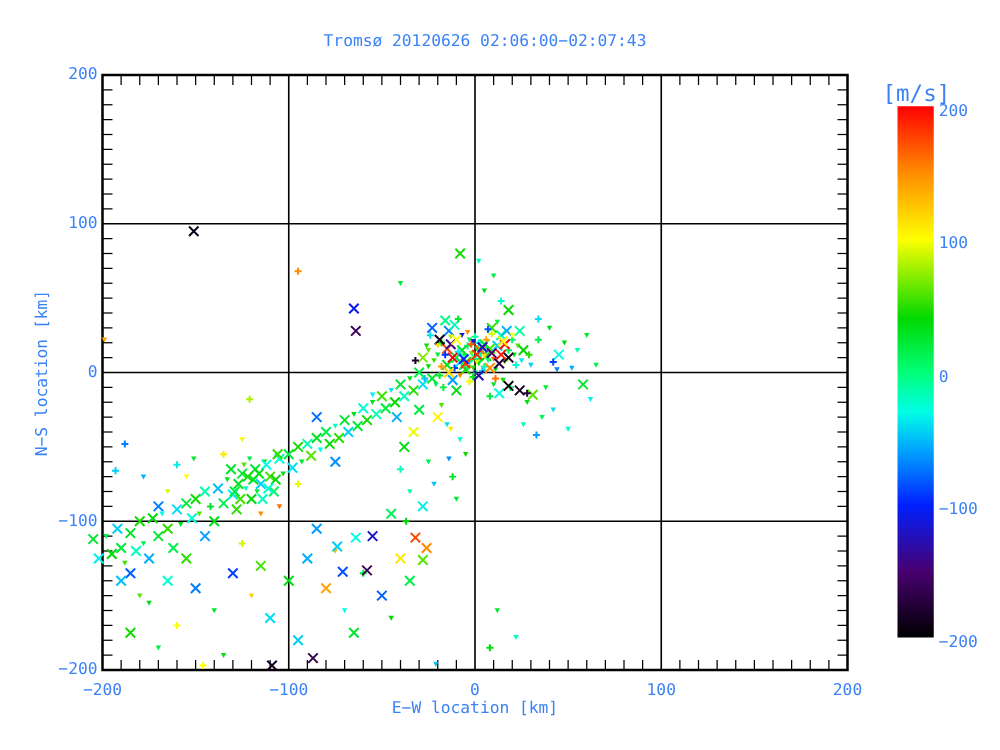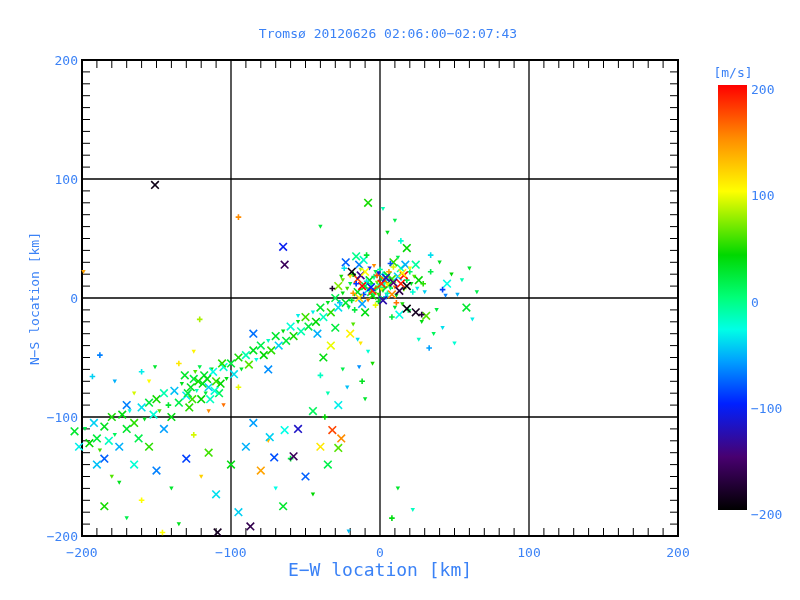--- a/index.html
+++ b/index.html
@@ -6,24 +6,24 @@
   #screen{position:relative;width:800px;height:600px;background:#fff;overflow:hidden;
           font-family:"DejaVu Sans Mono","Liberation Mono",monospace;color:#3b82f6;padding-left:36px;}
   .ttl{position:absolute;left:82px;width:612px;text-align:center;font-size:13px;
        letter-spacing:0px;white-space:pre;}
   #title1{top:26px;}
   #title2{top:39px;}
   #plot-svg{position:absolute;left:0;top:0;}
   .ticklab{position:absolute;font-size:13px;white-space:pre;}
   .xlab{transform:translateX(-50%);text-align:center;}
   .ylab{transform:translateY(-50%);text-align:right;width:40px;}
-  #xaxis-title{position:absolute;left:82px;width:596px;top:559px;text-align:center;font-size:18px;}
+  #xaxis-title{position:absolute;left:82px;width:596px;top:559px;text-align:center;font-size:13px;}
   #yaxis-title{position:absolute;left:-246px;top:291px;width:560px;text-align:center;
                font-size:13px;transform:rotate(-90deg);}
-  #colorbar-label{position:absolute;left:706px;top:65px;width:54px;text-align:center;font-size:13px;}
+  #colorbar-label{position:absolute;left:706px;top:65px;width:54px;text-align:center;font-size:18px;}
   #colorbar{position:absolute;left:718px;top:85px;width:29px;height:425px;}
   .cbticklab{position:absolute;left:751px;font-size:13px;transform:translateY(-50%);white-space:pre;}
 </style>
 </head>
 <body>
 
 <div id="screen">
   <div id="title1" class="ttl">Tromsø 20120626 02:06:00−02:07:43</div>
 
   <svg id="plot-svg" width="800" height="600">

